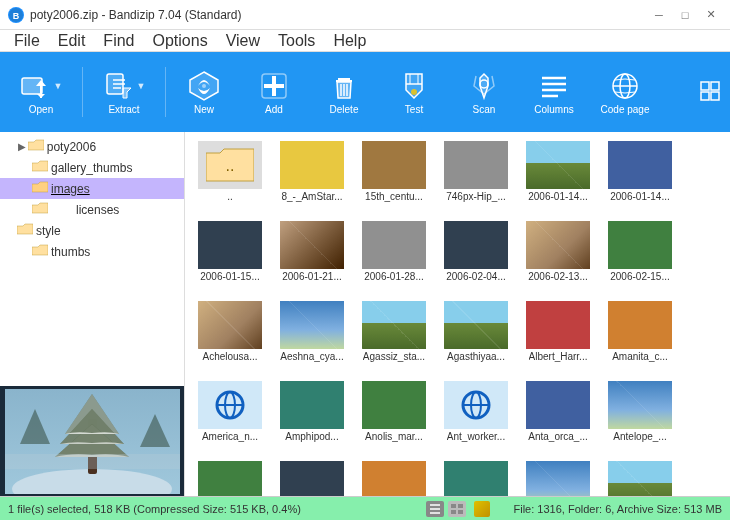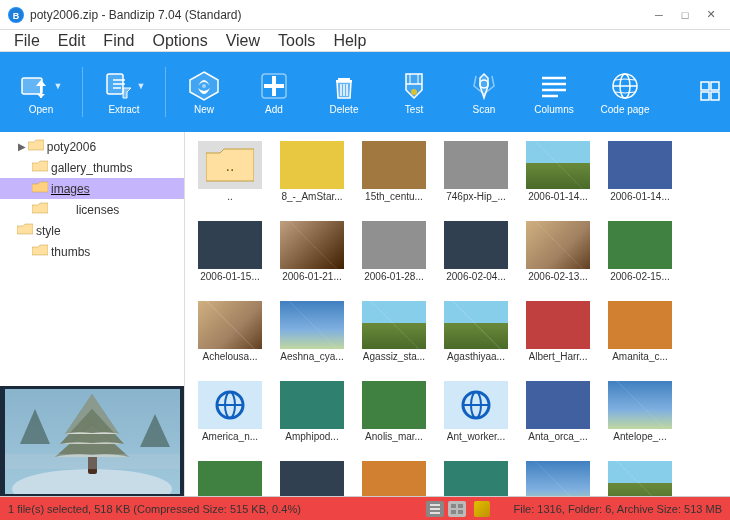--- a/index.html
+++ b/index.html
@@ -128,21 +128,21 @@
       max-width: 78px;
       overflow: hidden;
       display: -webkit-box;
       -webkit-line-clamp: 2;
       -webkit-box-orient: vertical;
     }
 
     
     .status-bar {
       height: 24px;
-      background: #ef4444;
+      background: #86efac;
       border-top: 1px solid #ccc;
       display: flex;
       align-items: center;
       padding: 0 8px;
       font-size: 11px;
       color: #333;
       justify-content: space-between;
     }
     .status-left { flex: 1; }
     .status-icons { display: flex; gap: 4px; align-items: center; }

